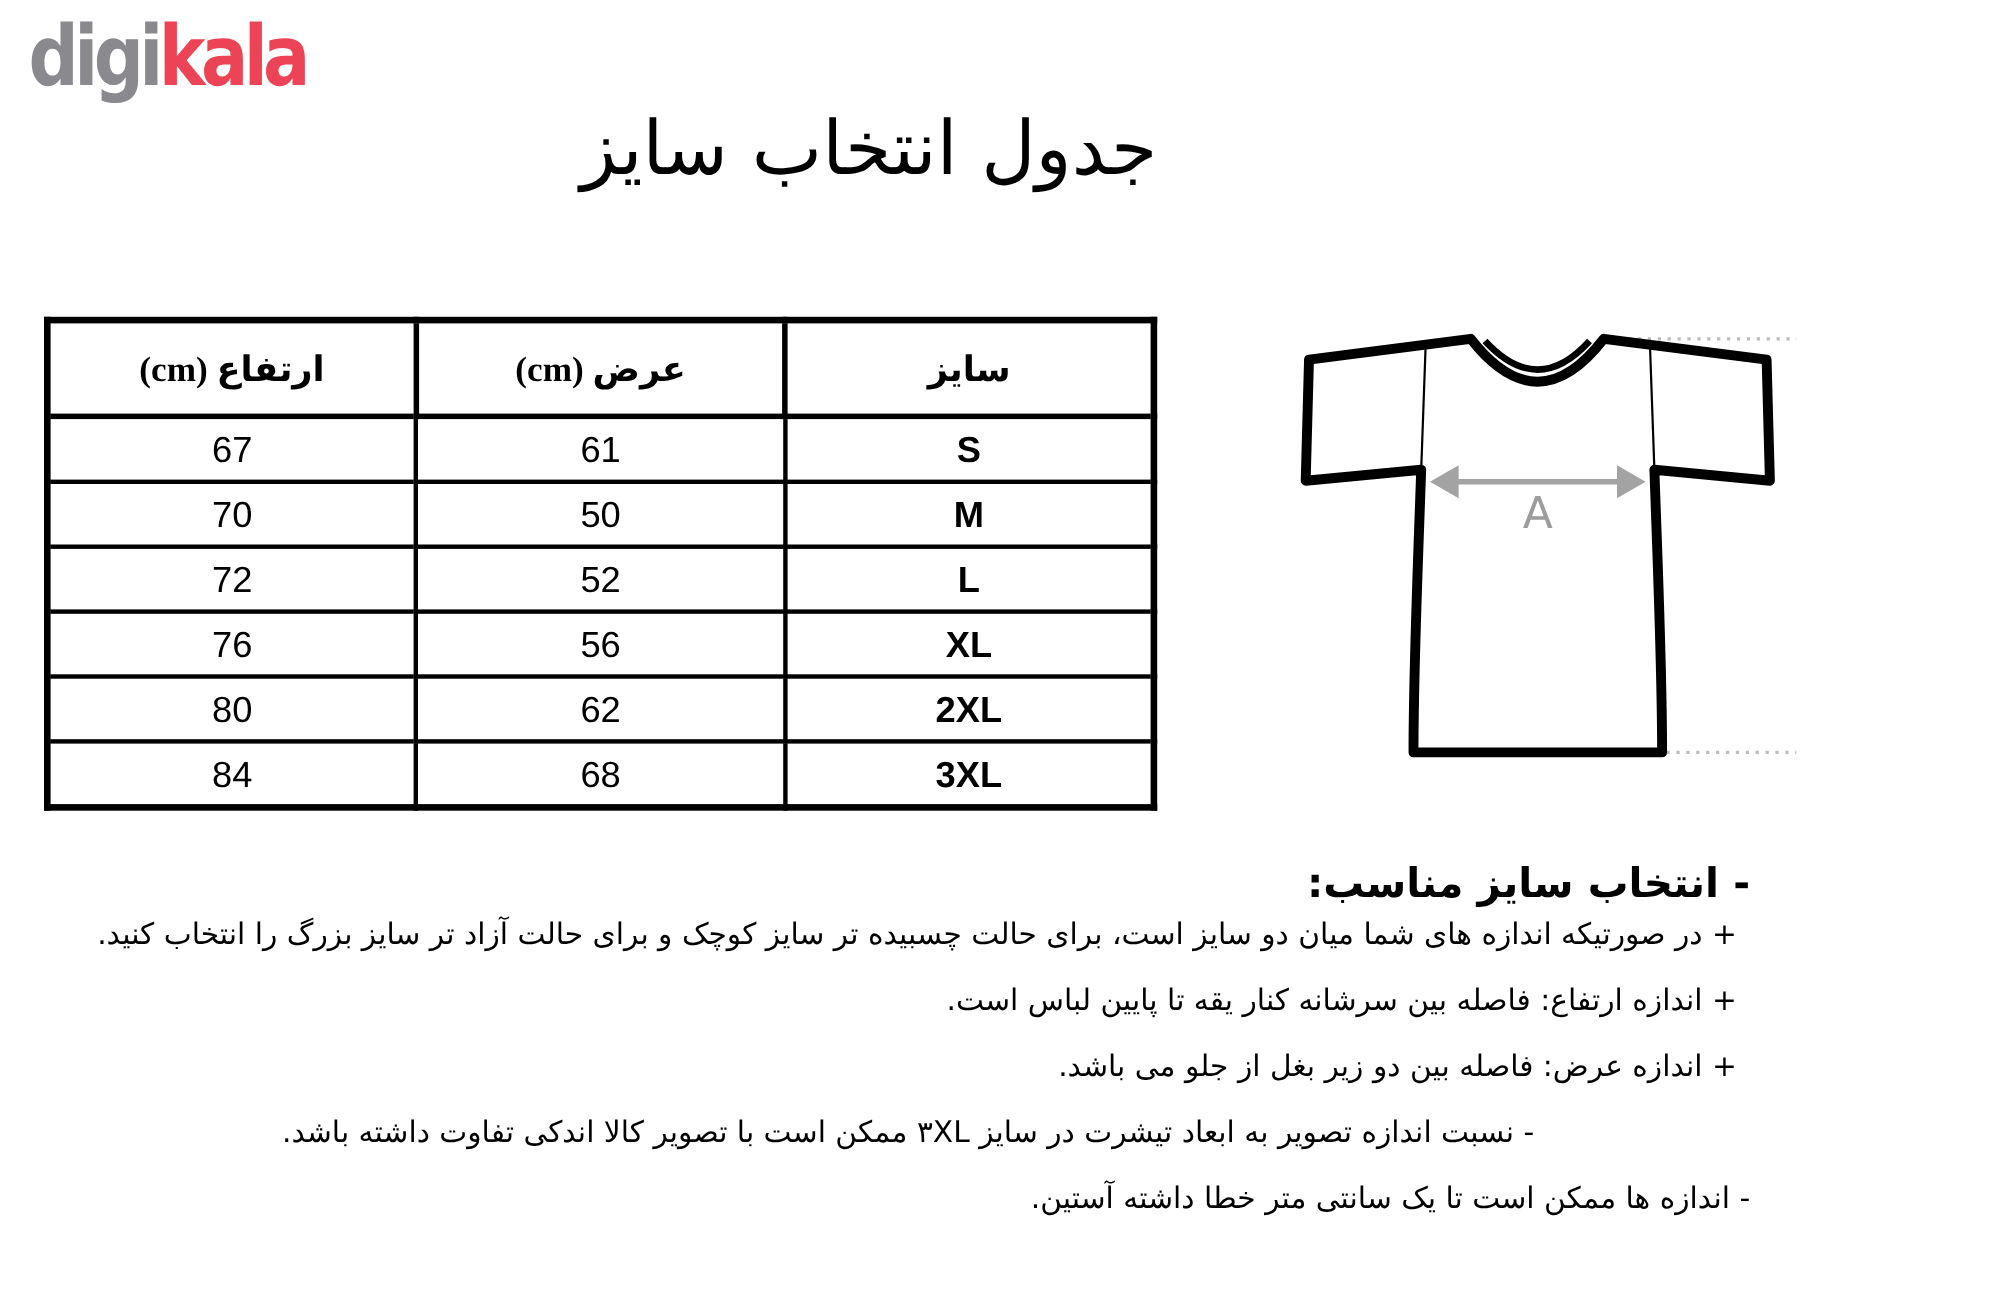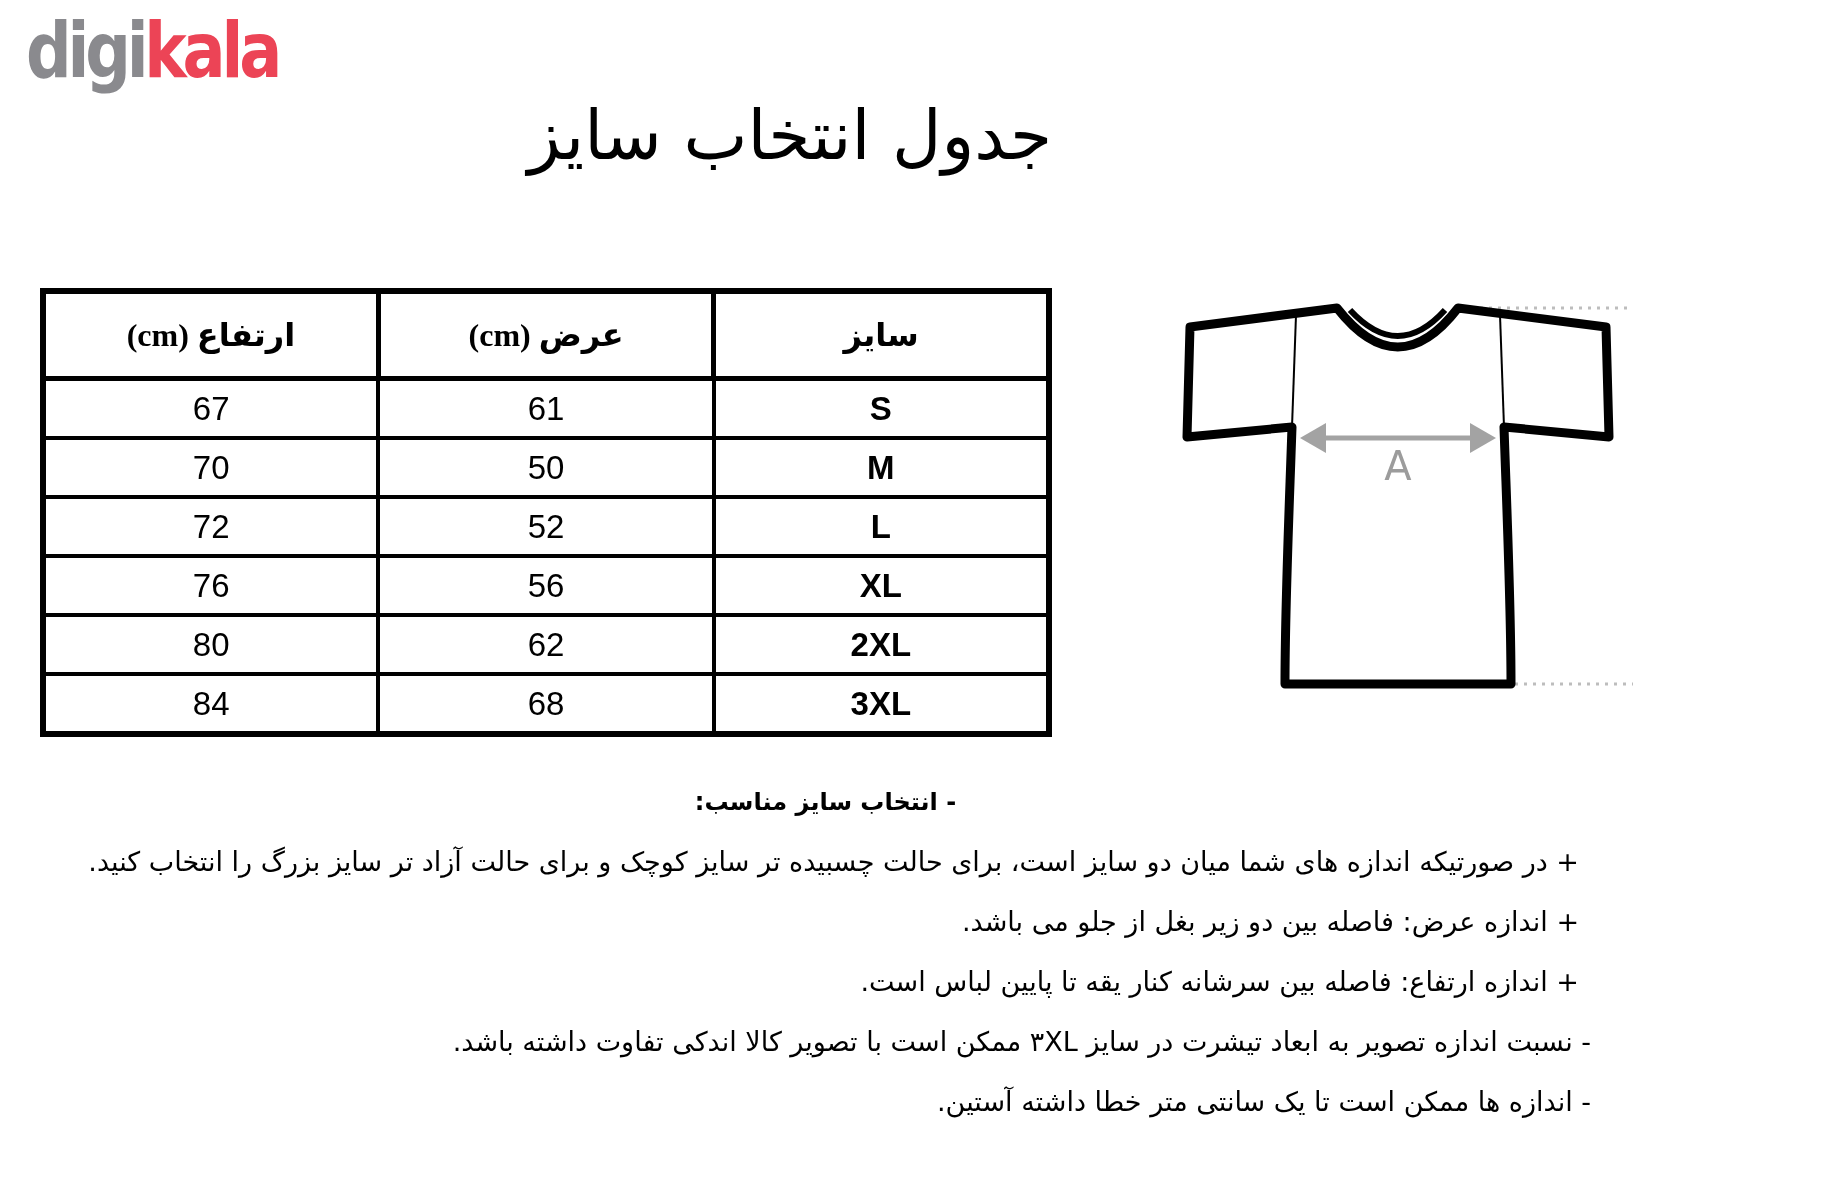--- a/index.html
+++ b/index.html
@@ -29,23 +29,23 @@
          font-family:"Liberation Sans","DejaVu Sans",sans-serif;}
   table.size-table td.bold{font-weight:bold;}
 
   
   .diagram{position:absolute;left:1150px;top:295px;width:570px;height:410px;}
 
   
   .notes{position:absolute;left:60px;right:42px;top:786px;direction:rtl;text-align:right;
          font-size:27px;line-height:33px;}
   .notes p{margin:0 0 27px 0;}
-  .notes .heading{font-weight:bold;font-size:24px;margin-bottom:26px;text-align:center;}
+  .notes .heading{font-weight:bold;font-size:37px;margin-bottom:14px;}
   .notes .plus{padding-right:12px;}
-  .notes .gap{margin-top:14px;}
+  .notes .gap{margin-top:14px;text-align:center;}
 </style>
 </head>
 <body>
 
 <div class="page">
 
   <div class="logo">
     <span class="gray" style="color: rgb(138, 138, 142);">digi</span><span class="red" style="color: rgb(236, 68, 86);">kala</span>
   </div>
 
@@ -118,19 +118,19 @@
       <line x1="523" y1="38" x2="523" y2="364" stroke="#a3a3a3" stroke-width="5"></line>
       <polygon points="523,15 508,41 538,41" fill="#a3a3a3"></polygon>
       <polygon points="523,387 508,361 538,361" fill="#a3a3a3"></polygon>
     </g>
     <text x="544" y="213" fill="#9c9c9c" font-size="40" text-anchor="start" font-family="DejaVu Sans, sans-serif">B</text>
   </svg>
 
   <div class="notes">
     <p class="heading">- انتخاب سایز مناسب:</p>
   <p class="plus">+ در صورتیکه اندازه های شما میان دو سایز است، برای حالت چسبیده تر سایز کوچک و برای حالت آزاد تر سایز بزرگ را انتخاب کنید.</p>
+      <p class="plus">+ اندازه ارتفاع: فاصله بین سرشانه کنار یقه تا پایین لباس است.</p>
       <p class="plus">+ اندازه عرض: فاصله بین دو زیر بغل از جلو می باشد.</p>
-      <p class="plus">+ اندازه ارتفاع: فاصله بین سرشانه کنار یقه تا پایین لباس است.</p>
       <p class="dash gap">- نسبت اندازه تصویر به ابعاد تیشرت در سایز ۳XL ممکن است با تصویر کالا اندکی تفاوت داشته باشد.</p>
       <p class="dash">- اندازه ها ممکن است تا یک سانتی متر خطا داشته آستین.</p>
     </div>
 
 </div>
 
 </body></html>

